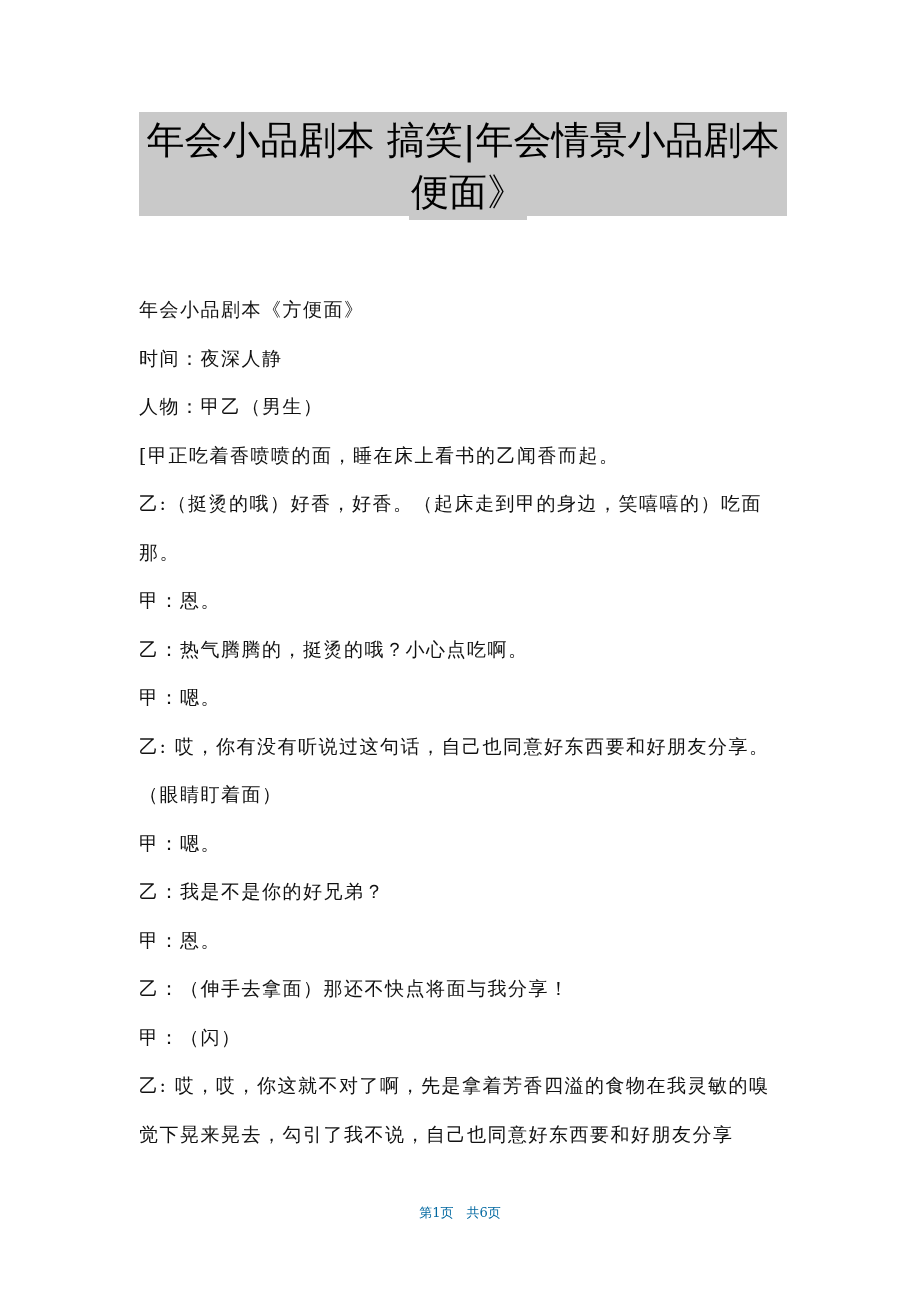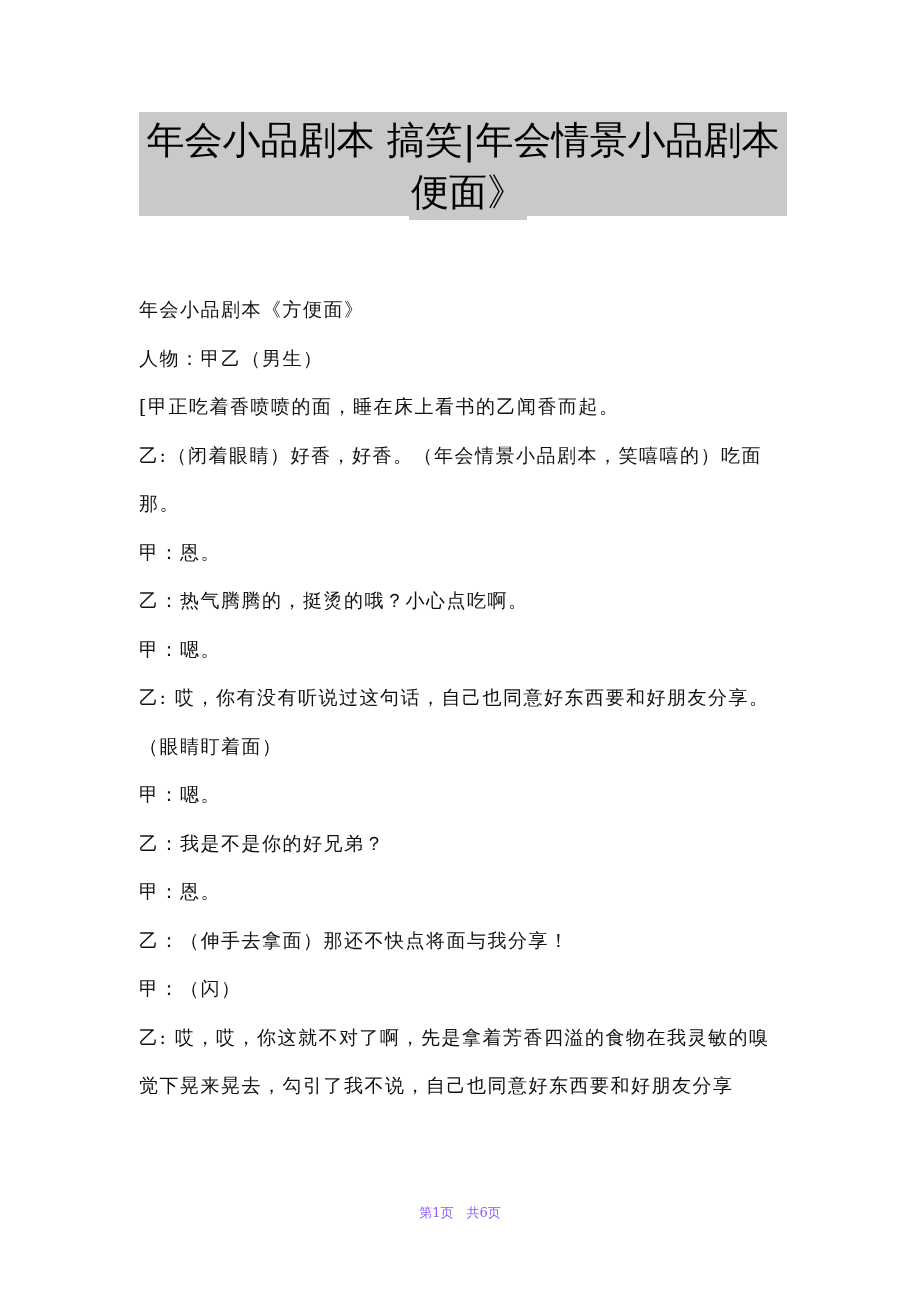--- a/index.html
+++ b/index.html
@@ -48,36 +48,37 @@
       letter-spacing: 1.5px;
       word-break: break-all;
     }
     .footer {
       position: absolute;
       top: 1204px;
       left: 0;
       width: 920px;
       text-align: center;
       font-size: 13px;
-      color: #8b5cf6;
+      color: #0369a1;
     }
   </style>
 </head>
 <body>
 
 <div class="title-wrap">
   <span class="title-line l1">年会小品剧本 搞笑|年会情景小品剧本《方</span>
   <span class="title-line l2">便面》</span>
 </div>
 
 <div class="body">
   <p class="para">年会小品剧本《方便面》</p>
+  <p class="para">时间：夜深人静</p>
   <p class="para">人物：甲乙（男生）</p>
   <p class="para">[甲正吃着香喷喷的面，睡在床上看书的乙闻香而起。</p>
-  <p class="para">乙:（闭着眼睛）好香，好香。（年会情景小品剧本，笑嘻嘻的）吃面那。</p>
+  <p class="para">乙:（挺烫的哦）好香，好香。（起床走到甲的身边，笑嘻嘻的）吃面那。</p>
   <p class="para">甲：恩。</p>
   <p class="para">乙：热气腾腾的，挺烫的哦？小心点吃啊。</p>
   <p class="para">甲：嗯。</p>
   <p class="para">乙: 哎，你有没有听说过这句话，自己也同意好东西要和好朋友分享。（眼睛盯着面）</p>
   <p class="para">甲：嗯。</p>
   <p class="para">乙：我是不是你的好兄弟？</p>
   <p class="para">甲：恩。</p>
   <p class="para">乙：（伸手去拿面）那还不快点将面与我分享！</p>
   <p class="para">甲：（闪）</p>
   <p class="para">乙: 哎，哎，你这就不对了啊，先是拿着芳香四溢的食物在我灵敏的嗅觉下晃来晃去，勾引了我不说，自己也同意好东西要和好朋友分享</p>

